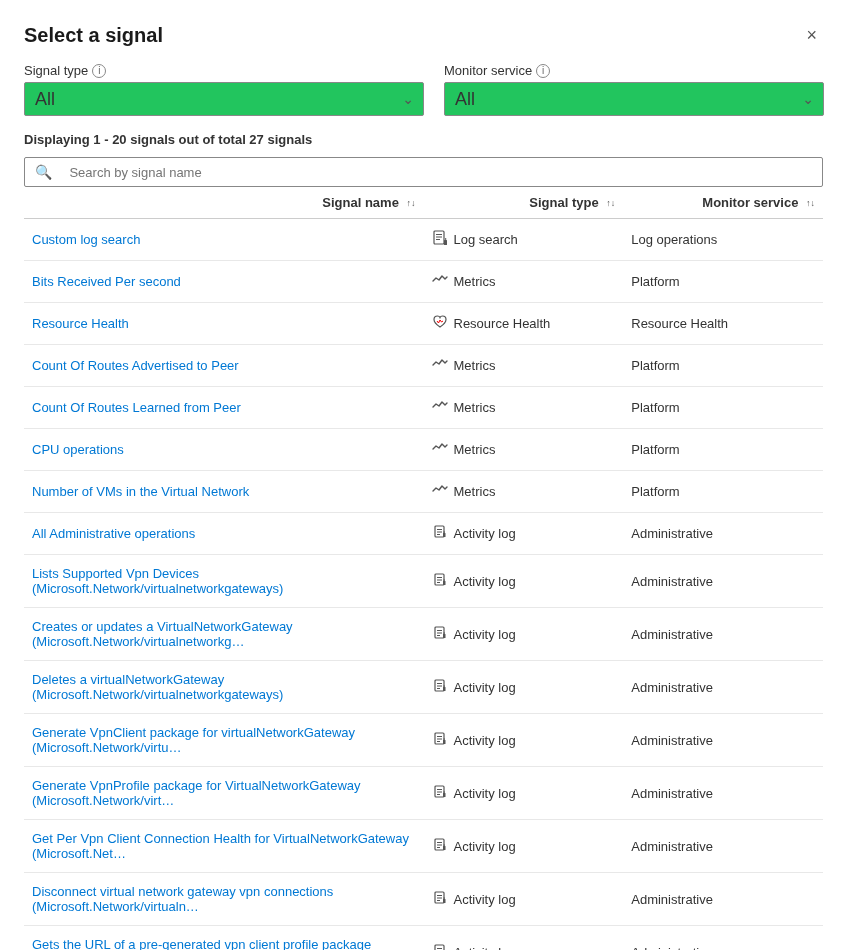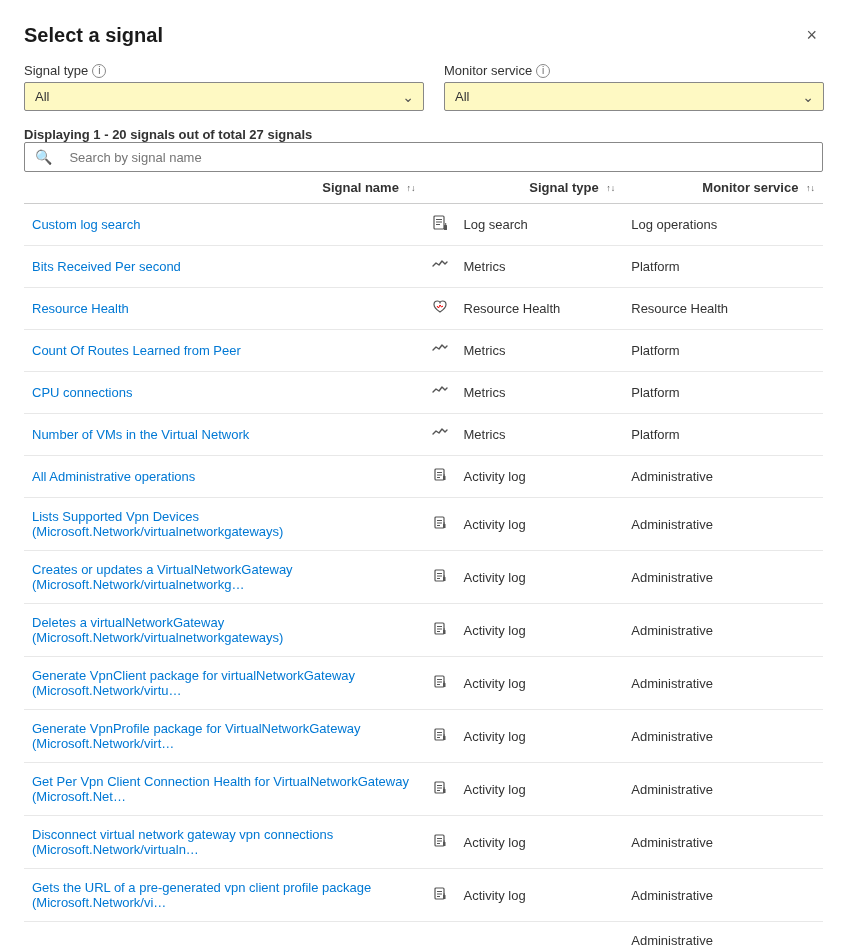--- a/index.html
+++ b/index.html
@@ -73,42 +73,43 @@
       cursor: help;
     }
     .dropdown-wrapper {
       position: relative;
     }
     .dropdown-wrapper select {
       width: 100%;
       border: 1px solid #888;
       border-radius: 2px;
       padding: 6px 30px 6px 10px;
-      font-size: 13px;
+      font-size: 18px;
       color: #333;
-      background: #fef9c3;
+      background: #22c55e;
       appearance: none;
       cursor: pointer;
     }
     .dropdown-wrapper::after {
       content: '⌄';
       position: absolute;
       right: 10px;
       top: 50%;
       transform: translateY(-50%);
       pointer-events: none;
       color: #555;
       font-size: 14px;
     }
     .signal-type-dropdown { width: 400px; }
     .monitor-service-dropdown { width: 380px; }
     .count-text {
       font-size: 13px;
       font-weight: 600;
       color: #333;
+      margin-bottom: 10px;
     }
     .search-box {
       display: flex;
       align-items: center;
       border: 1px solid #888;
       border-radius: 2px;
       padding: 6px 10px;
       margin-bottom: 0;
       gap: 8px;
     }
@@ -158,21 +159,21 @@
       vertical-align: middle;
     }
     .signal-link {
       color: #0078d4;
       cursor: pointer;
       text-decoration: none;
     }
     .signal-type-cell {
       display: flex;
       align-items: center;
-      gap: 16px;
+      gap: 6px;
       white-space: nowrap;
     }
     .col-signal-name { width: 50%; }
     .col-signal-type { width: 25%; }
     .col-monitor-service { width: 25%; }
   </style>
 </head>
 <body>
 
 <div class="panel">
@@ -276,33 +277,45 @@
     <span><svg width="16" height="16" viewBox="0 0 16 16" fill="none" xmlns="http://www.w3.org/2000/svg">
       <path d="M8 13C8 13 2 9 2 5.5C2 3.5 3.5 2 5.5 2C6.7 2 7.7 2.7 8 3.5C8.3 2.7 9.3 2 10.5 2C12.5 2 14 3.5 14 5.5C14 9 8 13 8 13Z" stroke="#555" stroke-width="1.2" fill="none"></path>
       <path d="M5 7 L6.5 9 L8 6 L9.5 8 L11 7" stroke="#e00" stroke-width="1" fill="none"></path>
     </svg></span>
     <span>Resource Health</span>
   </div>
           </td>
           <td>Resource Health</td>
         </tr>
         <tr>
+          <td><a class="signal-link">Count Of Routes Advertised to Peer</a></td>
+          <td>
+            <div class="signal-type-cell">
+    <span><svg width="16" height="16" viewBox="0 0 16 16" fill="none" xmlns="http://www.w3.org/2000/svg">
+      <path d="M1 9 L4 6 L7 8 L10 4 L13 7 L15 5" stroke="#555" stroke-width="1.4" fill="none" stroke-linejoin="round" stroke-linecap="round"></path>
+    </svg></span>
+    <span>Metrics</span>
+  </div>
+          </td>
+          <td>Platform</td>
+        </tr>
+        <tr>
           <td><a class="signal-link">Count Of Routes Learned from Peer</a></td>
           <td>
             <div class="signal-type-cell">
     <span><svg width="16" height="16" viewBox="0 0 16 16" fill="none" xmlns="http://www.w3.org/2000/svg">
       <path d="M1 9 L4 6 L7 8 L10 4 L13 7 L15 5" stroke="#555" stroke-width="1.4" fill="none" stroke-linejoin="round" stroke-linecap="round"></path>
     </svg></span>
     <span>Metrics</span>
   </div>
           </td>
           <td>Platform</td>
         </tr>
         <tr>
-          <td><a class="signal-link">CPU connections</a></td>
+          <td><a class="signal-link">CPU operations</a></td>
           <td>
             <div class="signal-type-cell">
     <span><svg width="16" height="16" viewBox="0 0 16 16" fill="none" xmlns="http://www.w3.org/2000/svg">
       <path d="M1 9 L4 6 L7 8 L10 4 L13 7 L15 5" stroke="#555" stroke-width="1.4" fill="none" stroke-linejoin="round" stroke-linecap="round"></path>
     </svg></span>
     <span>Metrics</span>
   </div>
           </td>
           <td>Platform</td>
         </tr>

